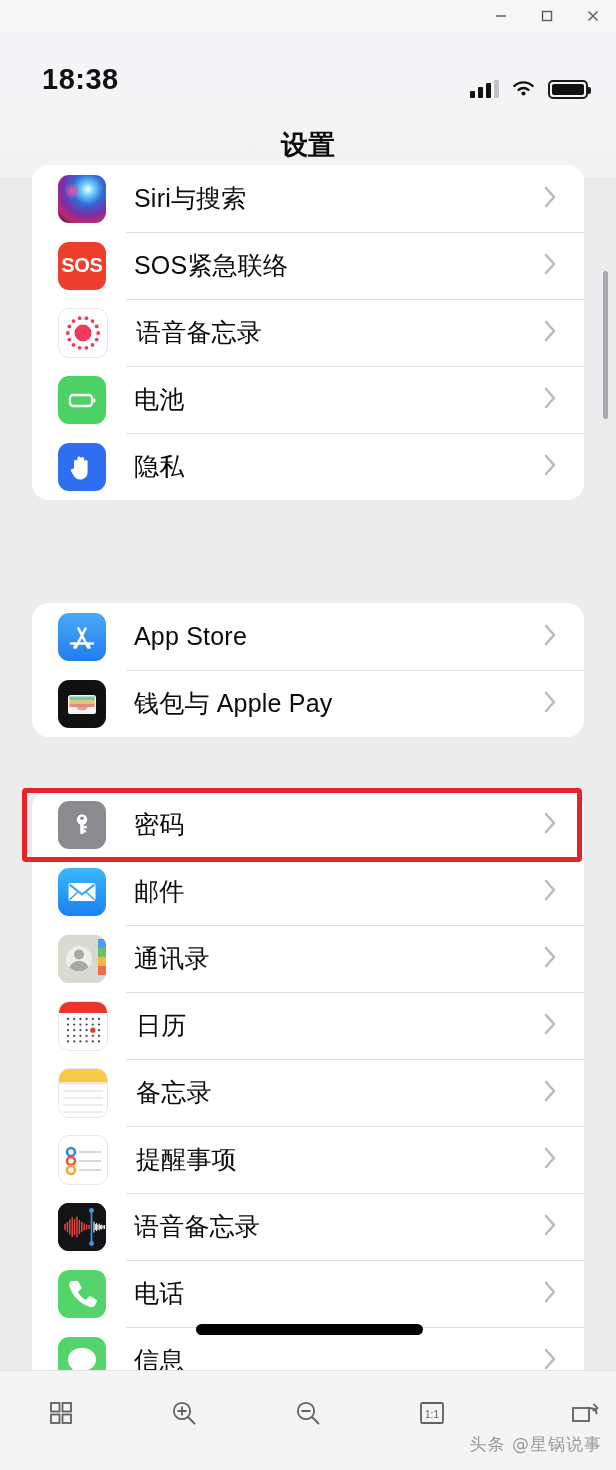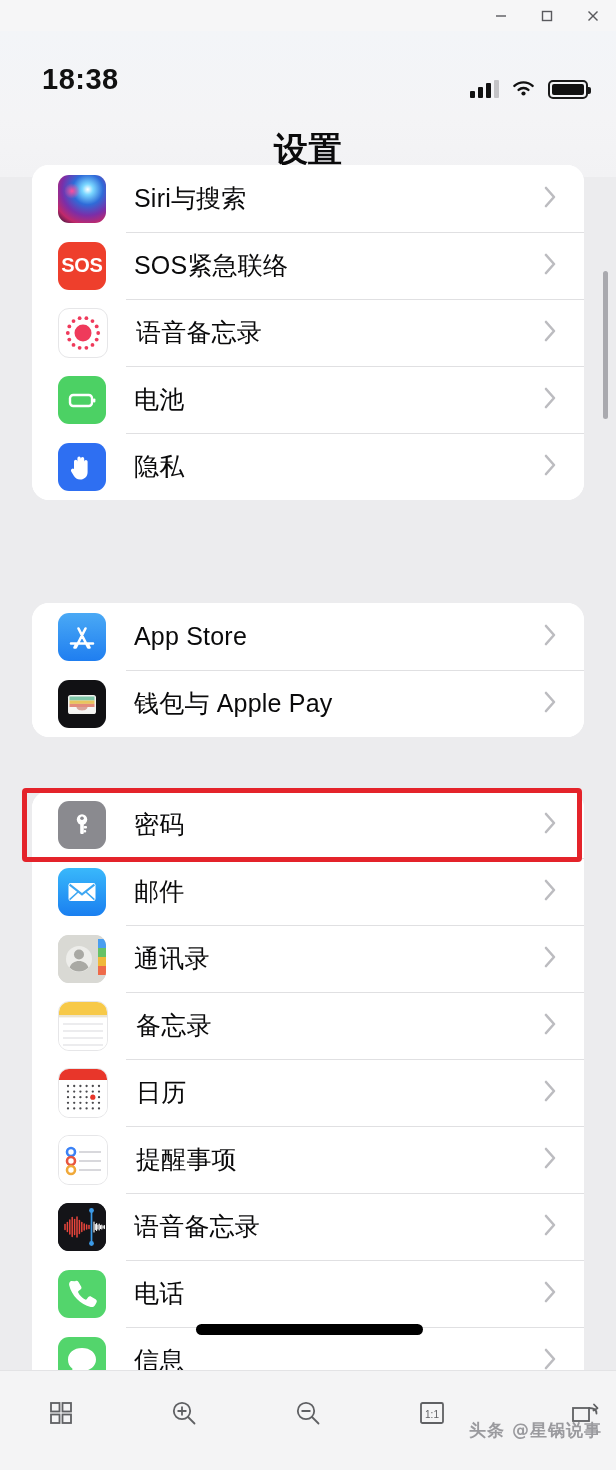--- a/index.html
+++ b/index.html
@@ -37,21 +37,21 @@
   }
   .clock{
     position:absolute;left:42px;top:10px;
     font-size:29px;font-weight:700;color:#111;letter-spacing:0.5px;
   }
   .status-icons{
     position:absolute;right:28px;top:26px;display:flex;align-items:center;gap:11px;
   }
   .nav-title{
     position:absolute;left:0;top:96px;width:616px;text-align:center;
-    font-size:34px;font-weight:700;color:#0b0b0c;
+    font-size:27px;font-weight:700;color:#0b0b0c;
   }
 
   
   .bars{display:flex;align-items:flex-end;gap:3px;height:18px;}
   .bars i{width:5px;background:#111;border-radius:1px;display:block;}
   .bars i:nth-child(1){height:7px;}
   .bars i:nth-child(2){height:11px;}
   .bars i:nth-child(3){height:15px;}
   .bars i:nth-child(4){height:18px;background:#c3c3c6;}
 
@@ -136,22 +136,22 @@
   .tools{
     position:absolute;left:0;top:18px;width:616px;height:48px;
     display:flex;align-items:center;gap:48px;
   }
   .tool{
     width:48px;height:44px;display:flex;align-items:center;justify-content:center;
     color:#5f6063;
   }
   .tdiv{width:1px;height:26px;background:#d2d2d5;margin:0 14px;}
   .watermark{
-    position:absolute;right:14px;bottom:28px;
-    font-size:17px;color:#9a9a9e;font-weight:700;letter-spacing:1px;
+    position:absolute;right:14px;bottom:14px;
+    font-size:17px;color:#9a9a9e;font-weight:400;letter-spacing:1px;
     font-family:"DejaVu Sans",sans-serif;
   }
 </style>
 </head>
 <body>
 
 <div class="app">
 
   <div class="titlebar">
     <div class="winbtn">
@@ -338,38 +338,20 @@
               <rect x="40" y="4" width="8" height="9" fill="#4a9ef0"></rect>
               <rect x="40" y="13" width="8" height="9" fill="#67c266"></rect>
               <rect x="40" y="22" width="8" height="9" fill="#f0b93a"></rect>
               <rect x="40" y="31" width="8" height="9" fill="#ef6b4a"></rect>
               <circle cx="21" cy="24" r="13" fill="#ededea"></circle>
               <circle cx="21" cy="19.5" r="5" fill="#a9a9a4"></circle>
               <path d="M11.6 32.5c1.4-4.4 5.1-6.6 9.4-6.6s8 2.2 9.4 6.6a13 13 0 01-18.8 0z" fill="#a9a9a4"></path>
             </svg>
           </div>
           <div class="label">通讯录</div>
-          <div class="chev"><svg width="16" height="28" viewBox="0 0 16 28">
-              <path d="M4 5 L12 14 L4 23" fill="none" stroke="currentColor" stroke-width="2.6" stroke-linecap="round" stroke-linejoin="round"></path>
-            </svg></div>
-        </div>
-        <div class="row">
-          <div class="sep"></div>
-          <div class="icon ic-notes">
-            <svg width="48" height="48" viewBox="0 0 48 48">
-              <rect x="0" y="0" width="48" height="48" fill="#fff"></rect>
-              <rect x="0" y="0" width="48" height="13" fill="#f7c948"></rect>
-              <rect x="0" y="13" width="48" height="2.4" fill="#ece4cf"></rect>
-              <line x1="4" y1="22" x2="44" y2="22" stroke="#e6e6e8" stroke-width="1.4"></line>
-              <line x1="4" y1="29" x2="44" y2="29" stroke="#e6e6e8" stroke-width="1.4"></line>
-              <line x1="4" y1="36" x2="44" y2="36" stroke="#e6e6e8" stroke-width="1.4"></line>
-              <line x1="4" y1="43" x2="44" y2="43" stroke="#e6e6e8" stroke-width="1.4"></line>
-            </svg>
-          </div>
-          <div class="label">备忘录</div>
           <div class="chev"><svg width="16" height="28" viewBox="0 0 16 28">
               <path d="M4 5 L12 14 L4 23" fill="none" stroke="currentColor" stroke-width="2.6" stroke-linecap="round" stroke-linejoin="round"></path>
             </svg></div>
         </div>
         <div class="row">
           <div class="sep"></div>
           <div class="icon ic-calendar">
             <svg width="48" height="48" viewBox="0 0 48 48">
               <rect x="0" y="0" width="48" height="48" fill="#fff"></rect>
               <rect x="0" y="0" width="48" height="11" fill="#e8362a"></rect>
@@ -405,20 +387,38 @@
               <circle cx="40" cy="39.4" r="1.15" fill="#4a4a4e"></circle>
             </svg>
           </div>
           <div class="label">日历</div>
           <div class="chev"><svg width="16" height="28" viewBox="0 0 16 28">
               <path d="M4 5 L12 14 L4 23" fill="none" stroke="currentColor" stroke-width="2.6" stroke-linecap="round" stroke-linejoin="round"></path>
             </svg></div>
         </div>
         <div class="row">
           <div class="sep"></div>
+          <div class="icon ic-notes">
+            <svg width="48" height="48" viewBox="0 0 48 48">
+              <rect x="0" y="0" width="48" height="48" fill="#fff"></rect>
+              <rect x="0" y="0" width="48" height="13" fill="#f7c948"></rect>
+              <rect x="0" y="13" width="48" height="2.4" fill="#ece4cf"></rect>
+              <line x1="4" y1="22" x2="44" y2="22" stroke="#e6e6e8" stroke-width="1.4"></line>
+              <line x1="4" y1="29" x2="44" y2="29" stroke="#e6e6e8" stroke-width="1.4"></line>
+              <line x1="4" y1="36" x2="44" y2="36" stroke="#e6e6e8" stroke-width="1.4"></line>
+              <line x1="4" y1="43" x2="44" y2="43" stroke="#e6e6e8" stroke-width="1.4"></line>
+            </svg>
+          </div>
+          <div class="label">备忘录</div>
+          <div class="chev"><svg width="16" height="28" viewBox="0 0 16 28">
+              <path d="M4 5 L12 14 L4 23" fill="none" stroke="currentColor" stroke-width="2.6" stroke-linecap="round" stroke-linejoin="round"></path>
+            </svg></div>
+        </div>
+        <div class="row">
+          <div class="sep"></div>
           <div class="icon ic-reminders">
             <svg width="48" height="48" viewBox="0 0 48 48">
               <rect x="0" y="0" width="48" height="48" fill="#fff"></rect>
               <circle cx="12" cy="16" r="4" fill="#fff" stroke="#3b82f6" stroke-width="2.6"></circle>
               <circle cx="12" cy="25" r="4" fill="#fff" stroke="#e8553f" stroke-width="2.6"></circle>
               <circle cx="12" cy="34" r="4" fill="#fff" stroke="#f0a93a" stroke-width="2.6"></circle>
               <line x1="20" y1="16" x2="42" y2="16" stroke="#d8d8dc" stroke-width="2"></line>
               <line x1="20" y1="25" x2="42" y2="25" stroke="#d8d8dc" stroke-width="2"></line>
               <line x1="20" y1="34" x2="42" y2="34" stroke="#d8d8dc" stroke-width="2"></line>
             </svg>

